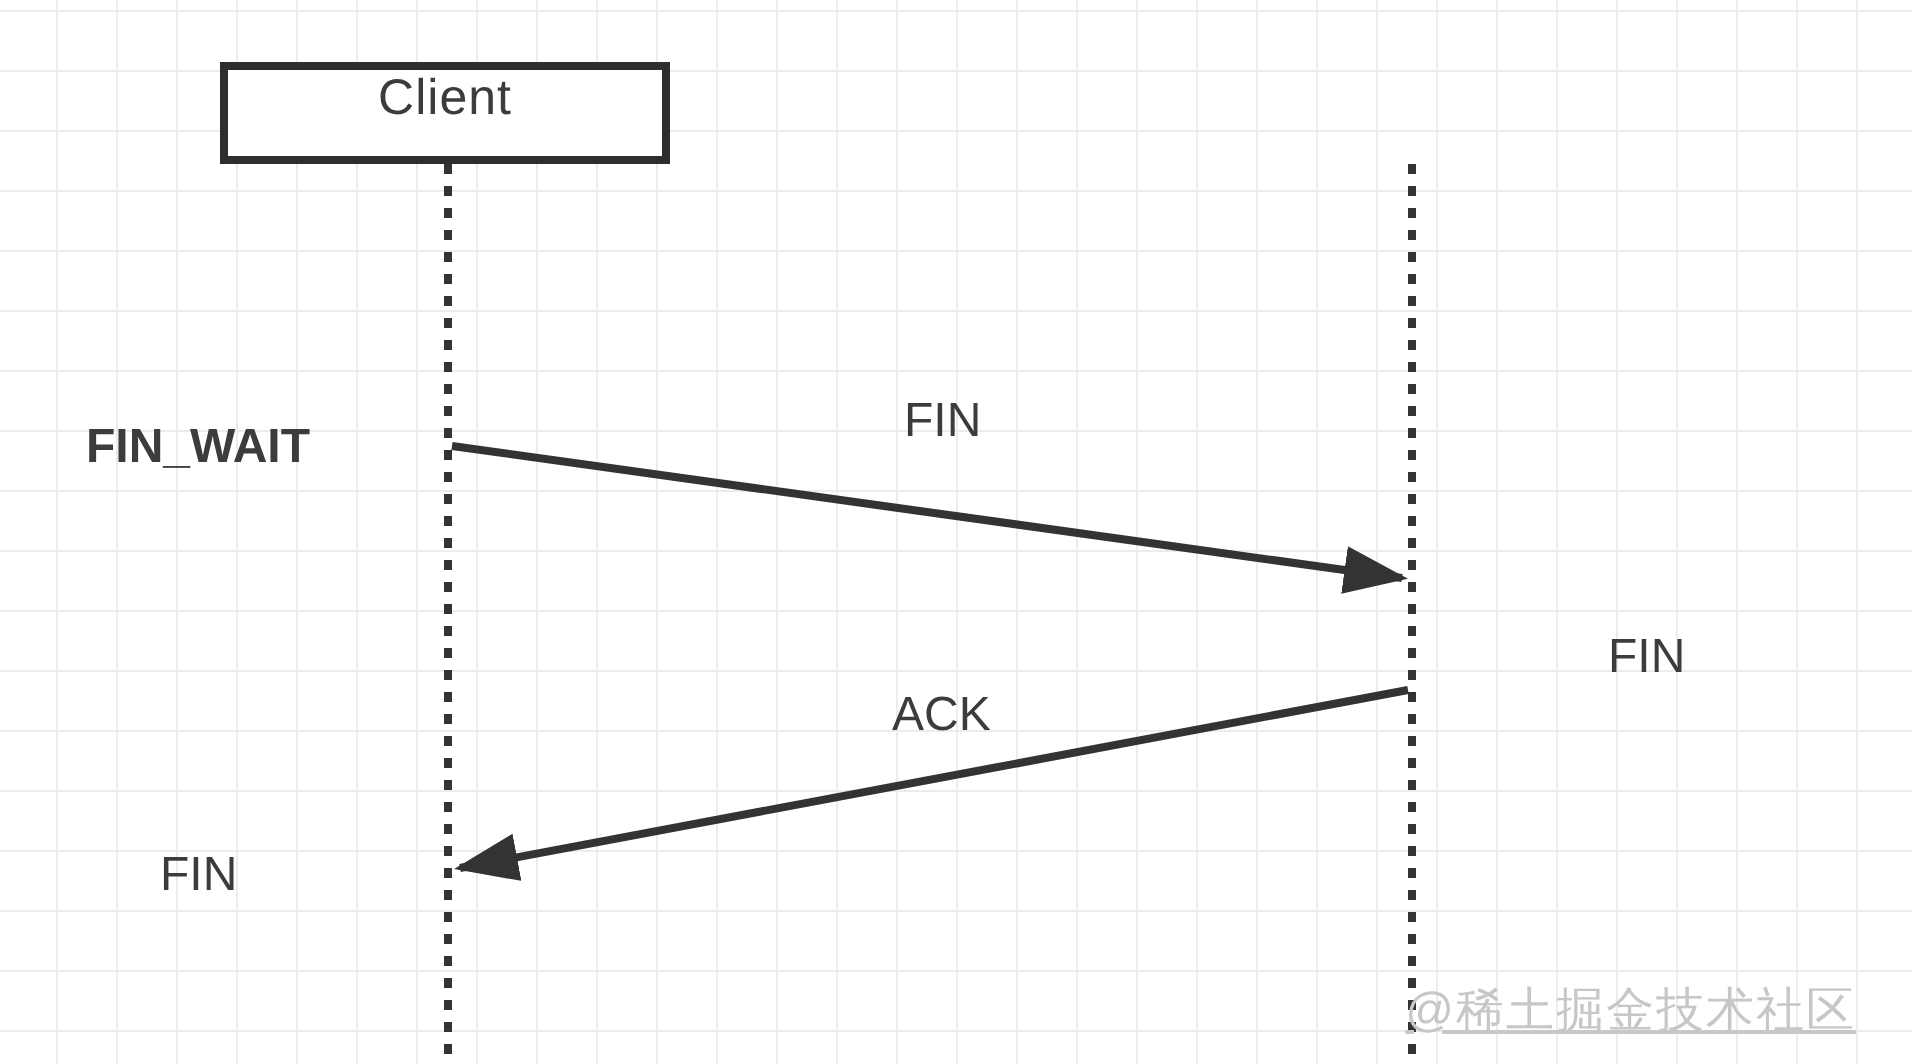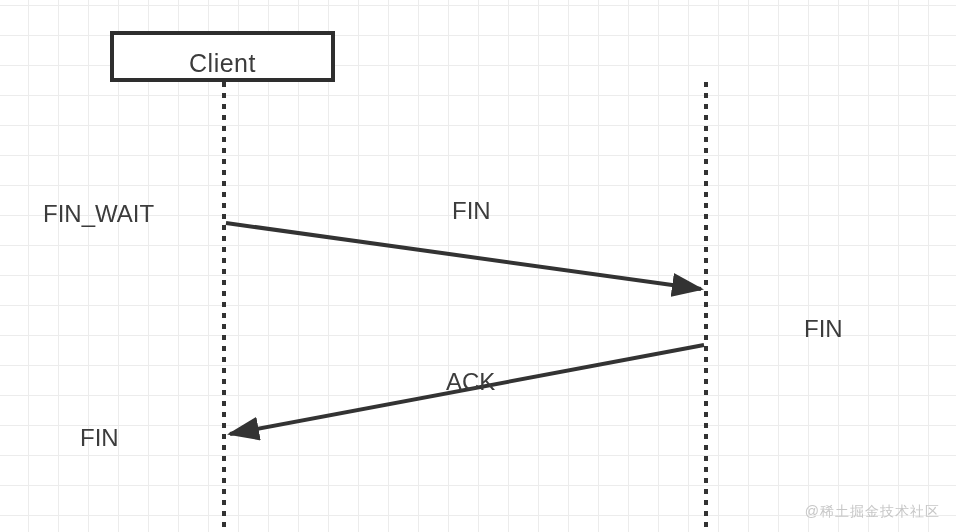--- a/index.html
+++ b/index.html
@@ -22,21 +22,21 @@
   }
   .actor-box {
     position: absolute;
     top: 31px;
     width: 225px;
     height: 51px;
     box-sizing: border-box;
     border: 4px solid #2e2e2e;
     background: #ffffff;
     display: flex;
-    align-items: flex-end;
+    align-items: flex-start;
     justify-content: center;
     font-size: 25px;
     letter-spacing: 0.5px;
     color: #3c3c3c;
     z-index: 3;
   }
   .actor-box.client { left: 110px; }
   .actor-box.server { left: 593px; }
   .lifeline {
     position: absolute;
@@ -62,33 +62,34 @@
     pointer-events: none;
   }
   .label {
     position: absolute;
     font-size: 24px;
     line-height: 1.15;
     white-space: nowrap;
     color: #3c3c3c;
     z-index: 4;
   }
-  .label.fin-wait  { left: 43px;  top: 200px; }
+  .label.fin-wait  { left: 43px;  top: 210px; font-weight: bold; }
   .label.msg-fin   { left: 452px; top: 197px; }
-  .label.msg-ack   { left: 446px; top: 344px; margin-top: 24px; }
+  .label.msg-ack   { left: 446px; top: 344px; }
   .label.fin-right { left: 804px; top: 315px; }
   .label.fin-left  { left: 80px;  top: 424px; }
   .watermark {
     position: absolute;
-    right: 16px;
+    right: 28px;
     bottom: 11px;
-    font-size: 14px;
+    font-size: 24px;
     color: #c7c7c7;
     letter-spacing: 1px;
     z-index: 4;
+    text-decoration: underline;
   }
 </style>
 </head>
 <body>
 
 <div class="canvas">
 
   <div class="actor-box client">
     <span>Client</span>
   </div>

